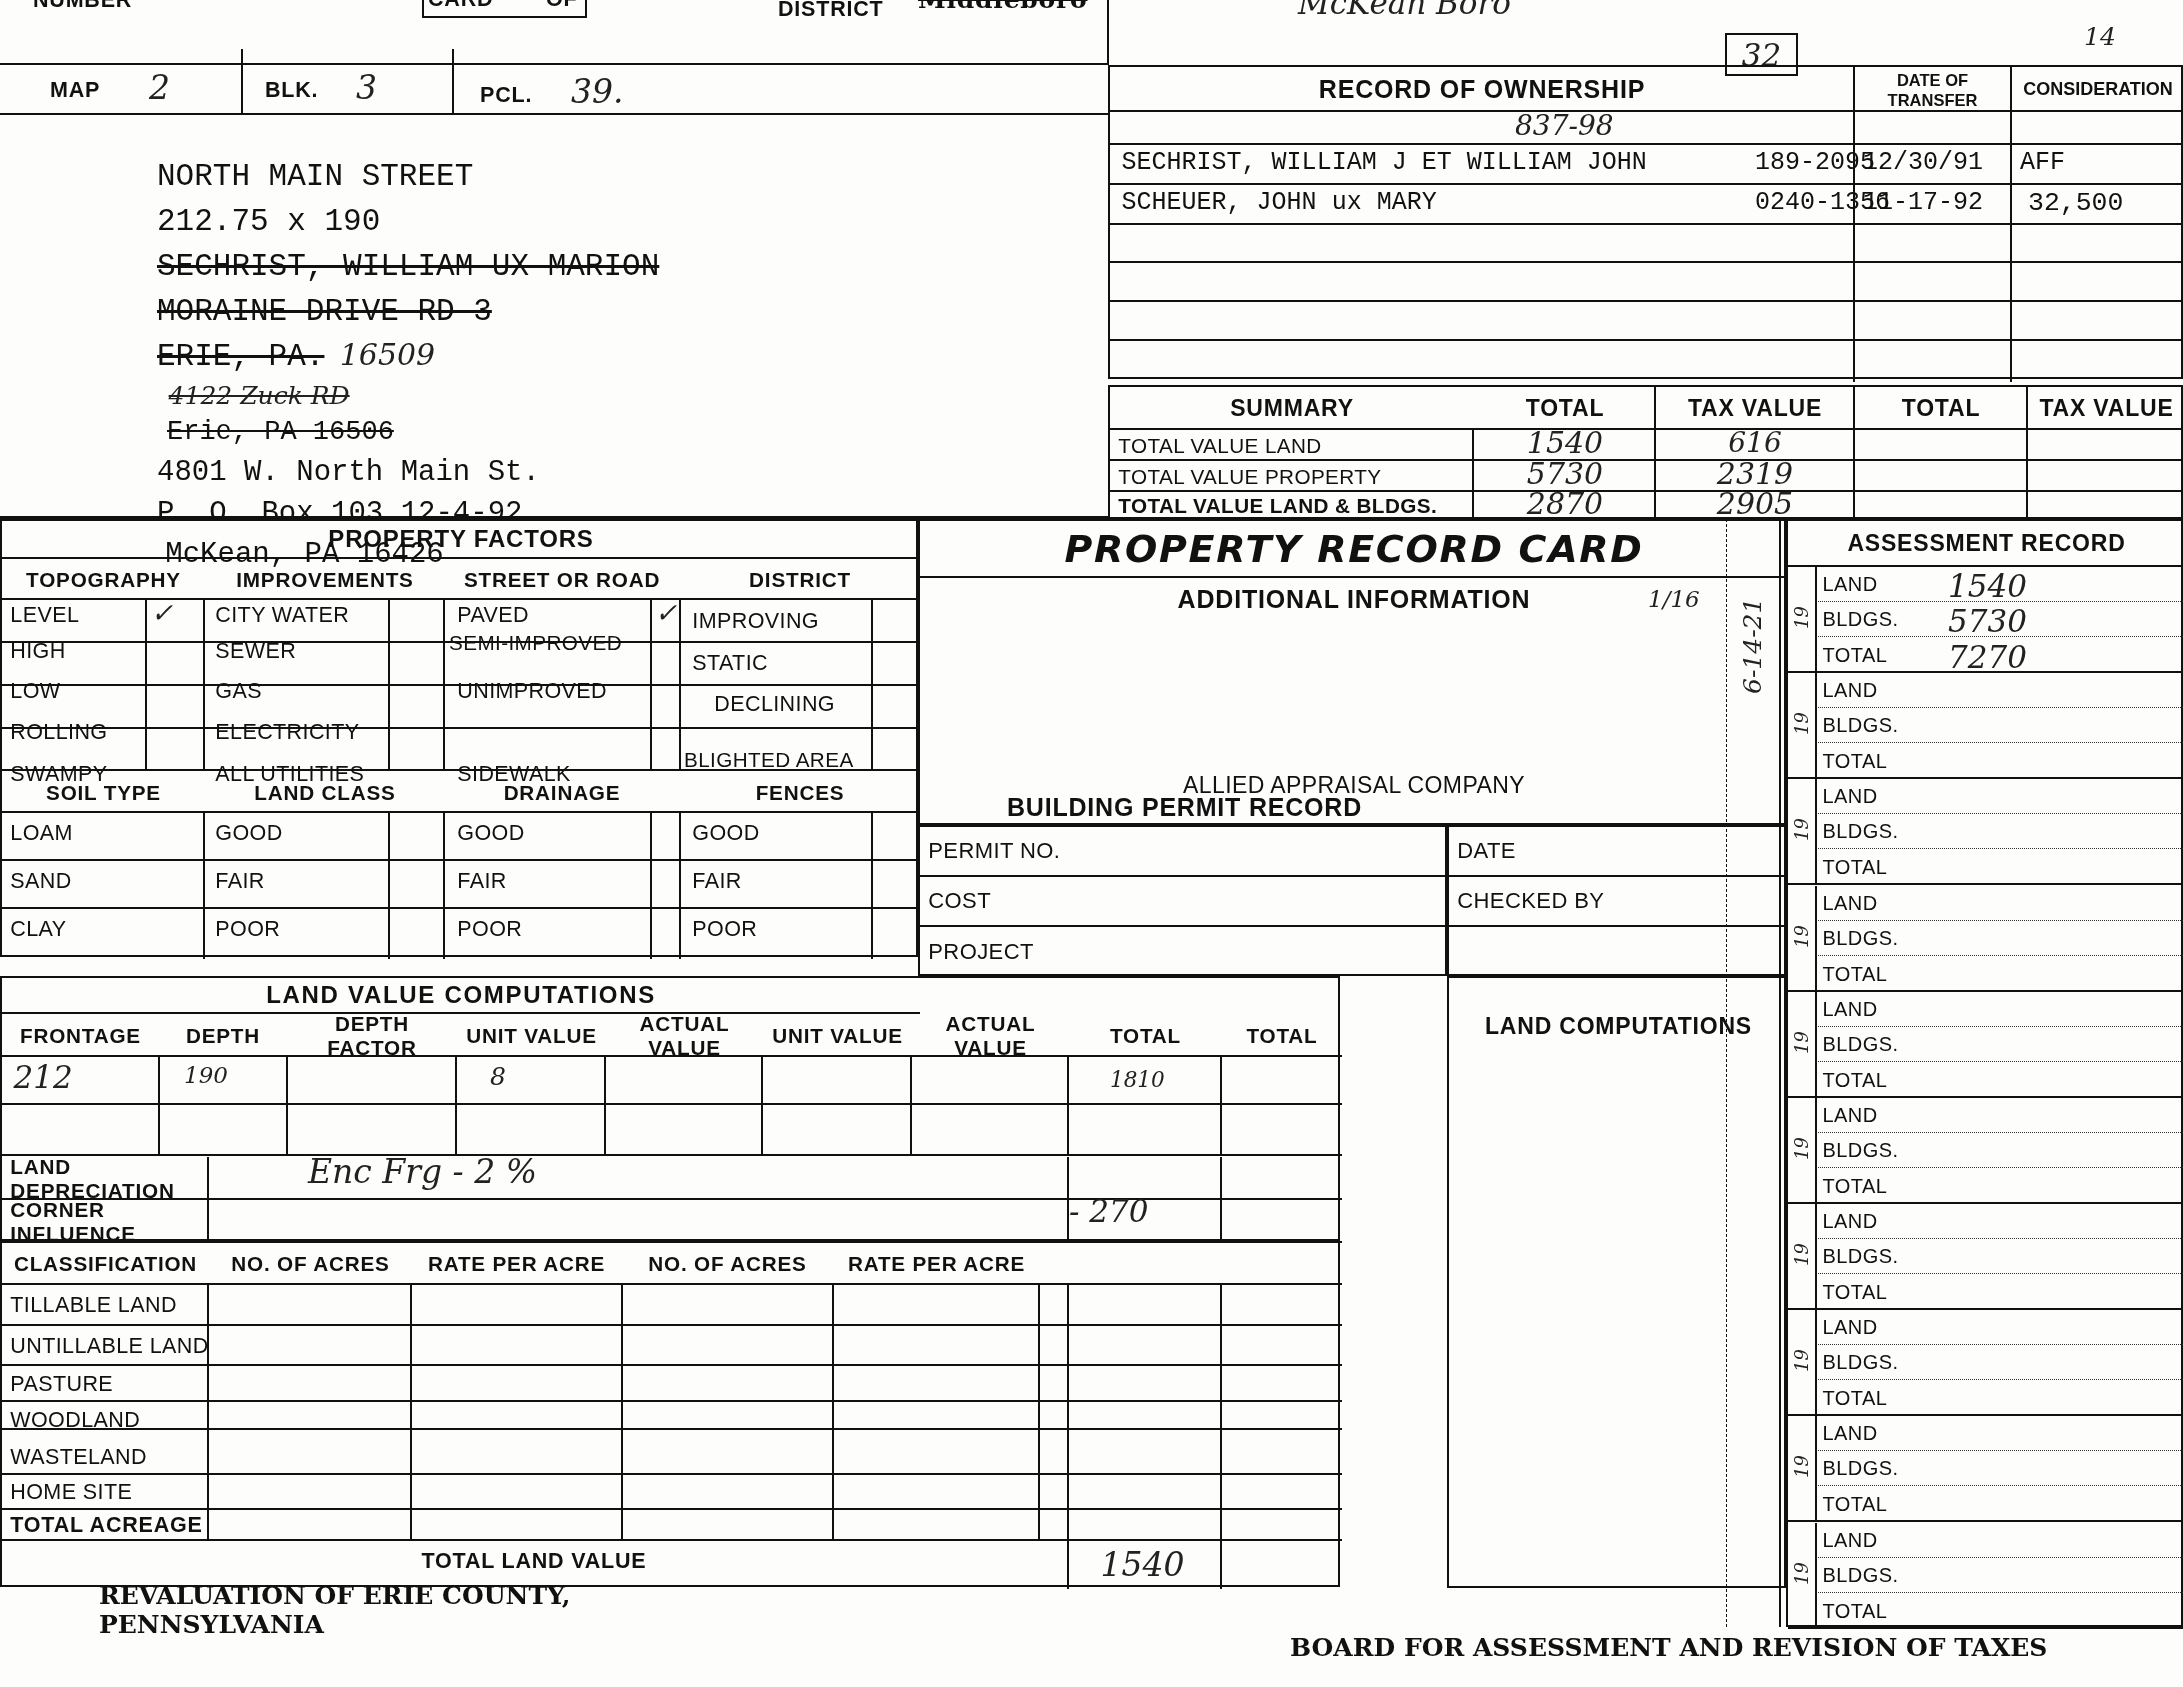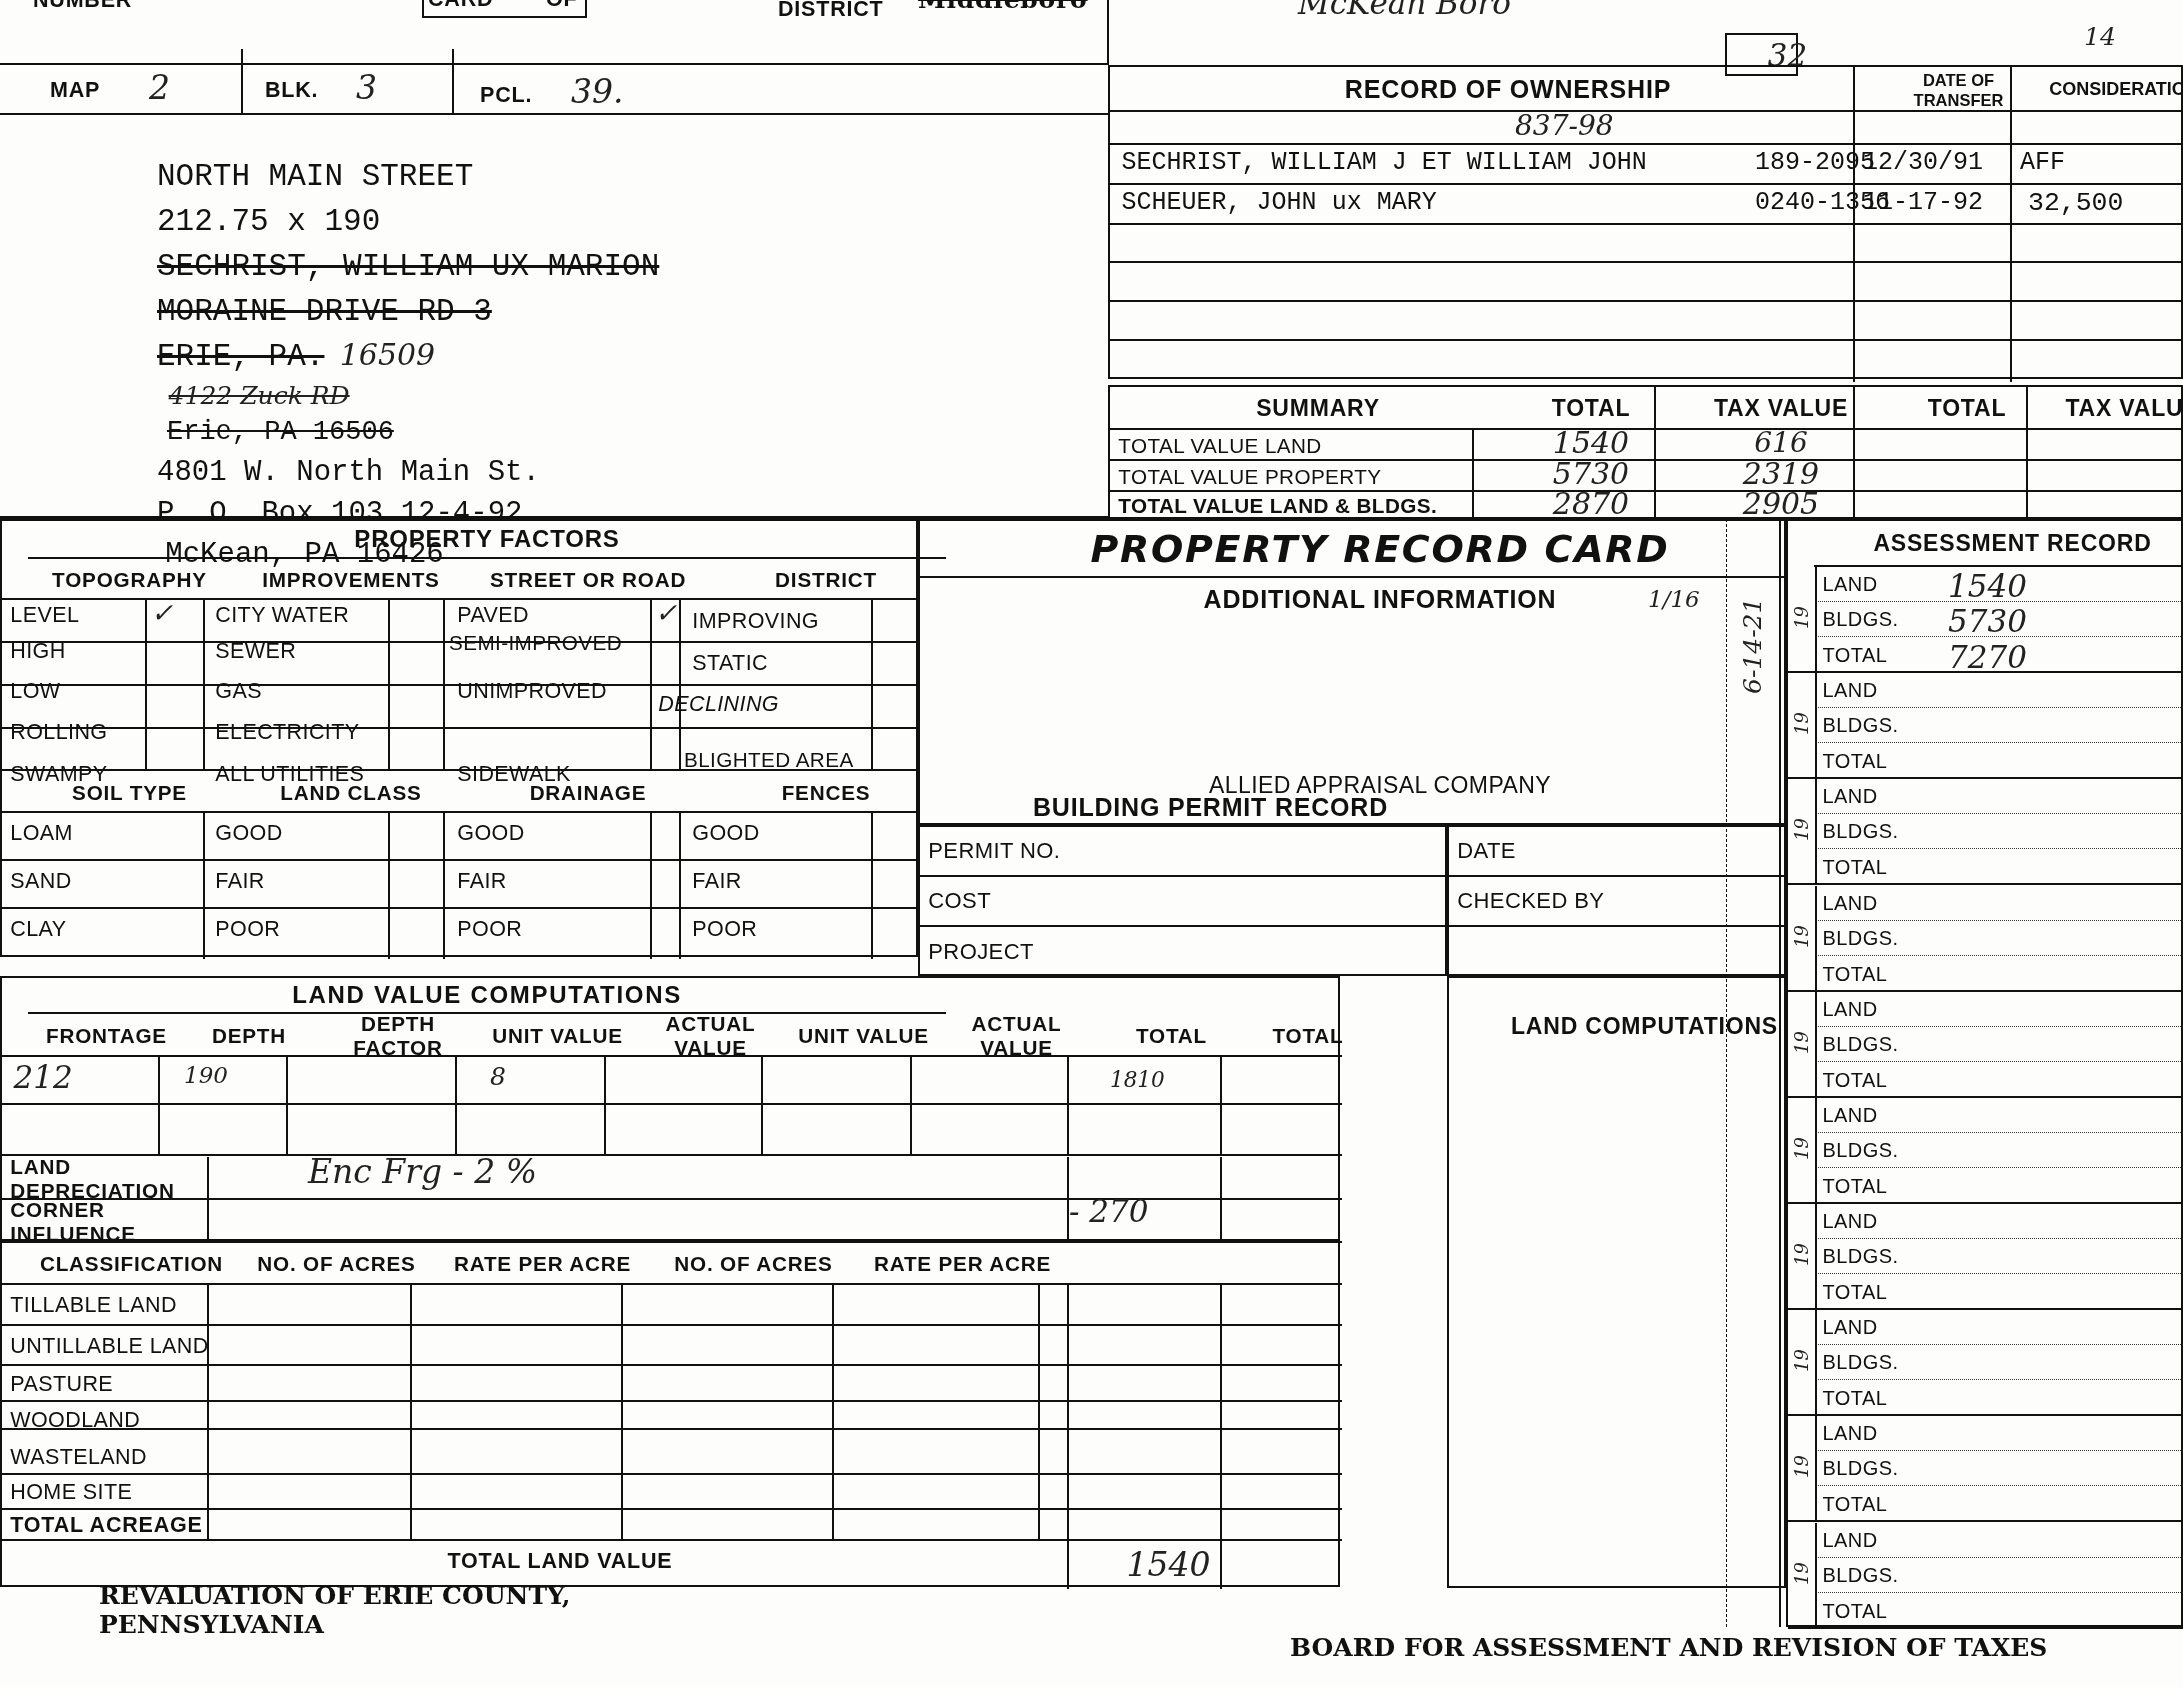--- a/index.html
+++ b/index.html
@@ -6,21 +6,21 @@
   body{width:2183px;height:1687px;font-family:"Liberation Sans",sans-serif;color:#111;position:relative;overflow:hidden;}
   .page{position:absolute;left:0;top:0;width:2183px;height:1687px;background:#fdfdfb;}
   .bx{position:absolute;box-sizing:border-box;}
   .bd{border:2.5px solid #111;}
   .bt{border-top:2.5px solid #111;}
   .bb{border-bottom:2.5px solid #111;}
   .bl{border-left:2.5px solid #111;}
   .br{border-right:2.5px solid #111;}
   .lbl{font-size:21.5px;letter-spacing:0.4px;}
   .lblb{font-size:21.5px;font-weight:bold;letter-spacing:0.8px;}
-  .ctr{display:flex;align-items:center;justify-content:center;text-align:center;margin-left:26px;}
+  .ctr{display:flex;align-items:center;justify-content:center;text-align:center;}
   .lft{display:flex;align-items:center;padding-left:8.3px;}
   .hand{font-family:"DejaVu Serif",serif;font-style:italic;color:#222;}
   .typed{font-family:"Liberation Mono",monospace;}
   .strike{text-decoration:line-through;}
   
   .topline{font-size:18px;font-weight:bold;letter-spacing:0.8px;}
 </style>
 </head>
 <body>
 
@@ -171,21 +171,21 @@
       <div class="bx lbl lft" style="left:205px;top:159px;width:198px;height:30px;">ALL UTILITIES</div>
 
       <div class="bx lbl lft" style="left:447px;top:0;width:190px;height:30px;">PAVED</div>
       <div class="bx lbl" style="left:447px;top:30px;width:190px;font-size:20.7px;line-height:25px;">SEMI-IMPROVED</div>
       <div class="bx lbl lft" style="left:447px;top:76px;width:207px;height:30px;">UNIMPROVED</div>
       <div class="bx lbl lft" style="left:447px;top:159px;width:190px;height:30px;">SIDEWALK</div>
       <div class="bx hand" style="left:653px;top:-3.3px;font-size:26.5px;">✓</div>
 
       <div class="bx lbl lft" style="left:682px;top:6.6px;width:215px;height:30px;">IMPROVING</div>
       <div class="bx lbl lft" style="left:682px;top:48px;width:215px;height:30px;">STATIC</div>
-      <div class="bx lbl lft" style="left:648px;top:89px;width:215px;height:30px;font-style:italic;">DECLINING</div>
+      <div class="bx lbl lft" style="left:704px;top:89px;width:215px;height:30px;">DECLINING</div>
       <div class="bx lbl" style="left:682px;top:147px;width:207px;font-size:20.7px;line-height:25px;text-align:left;">BLIGHTED AREA</div>
 
       <div class="bx br" style="left:142px;top:0;width:2.5px;height:171px;"></div>
       <div class="bx br" style="left:200px;top:0;width:2.5px;height:171px;"></div>
       <div class="bx br" style="left:385px;top:0;width:2.5px;height:171px;"></div>
       <div class="bx br" style="left:440px;top:0;width:2.5px;height:171px;"></div>
       <div class="bx br" style="left:647px;top:0;width:2.5px;height:171px;"></div>
       <div class="bx br" style="left:676px;top:0;width:2.5px;height:171px;"></div>
       <div class="bx br" style="left:868px;top:0;width:2.5px;height:171px;"></div>
     </div>

